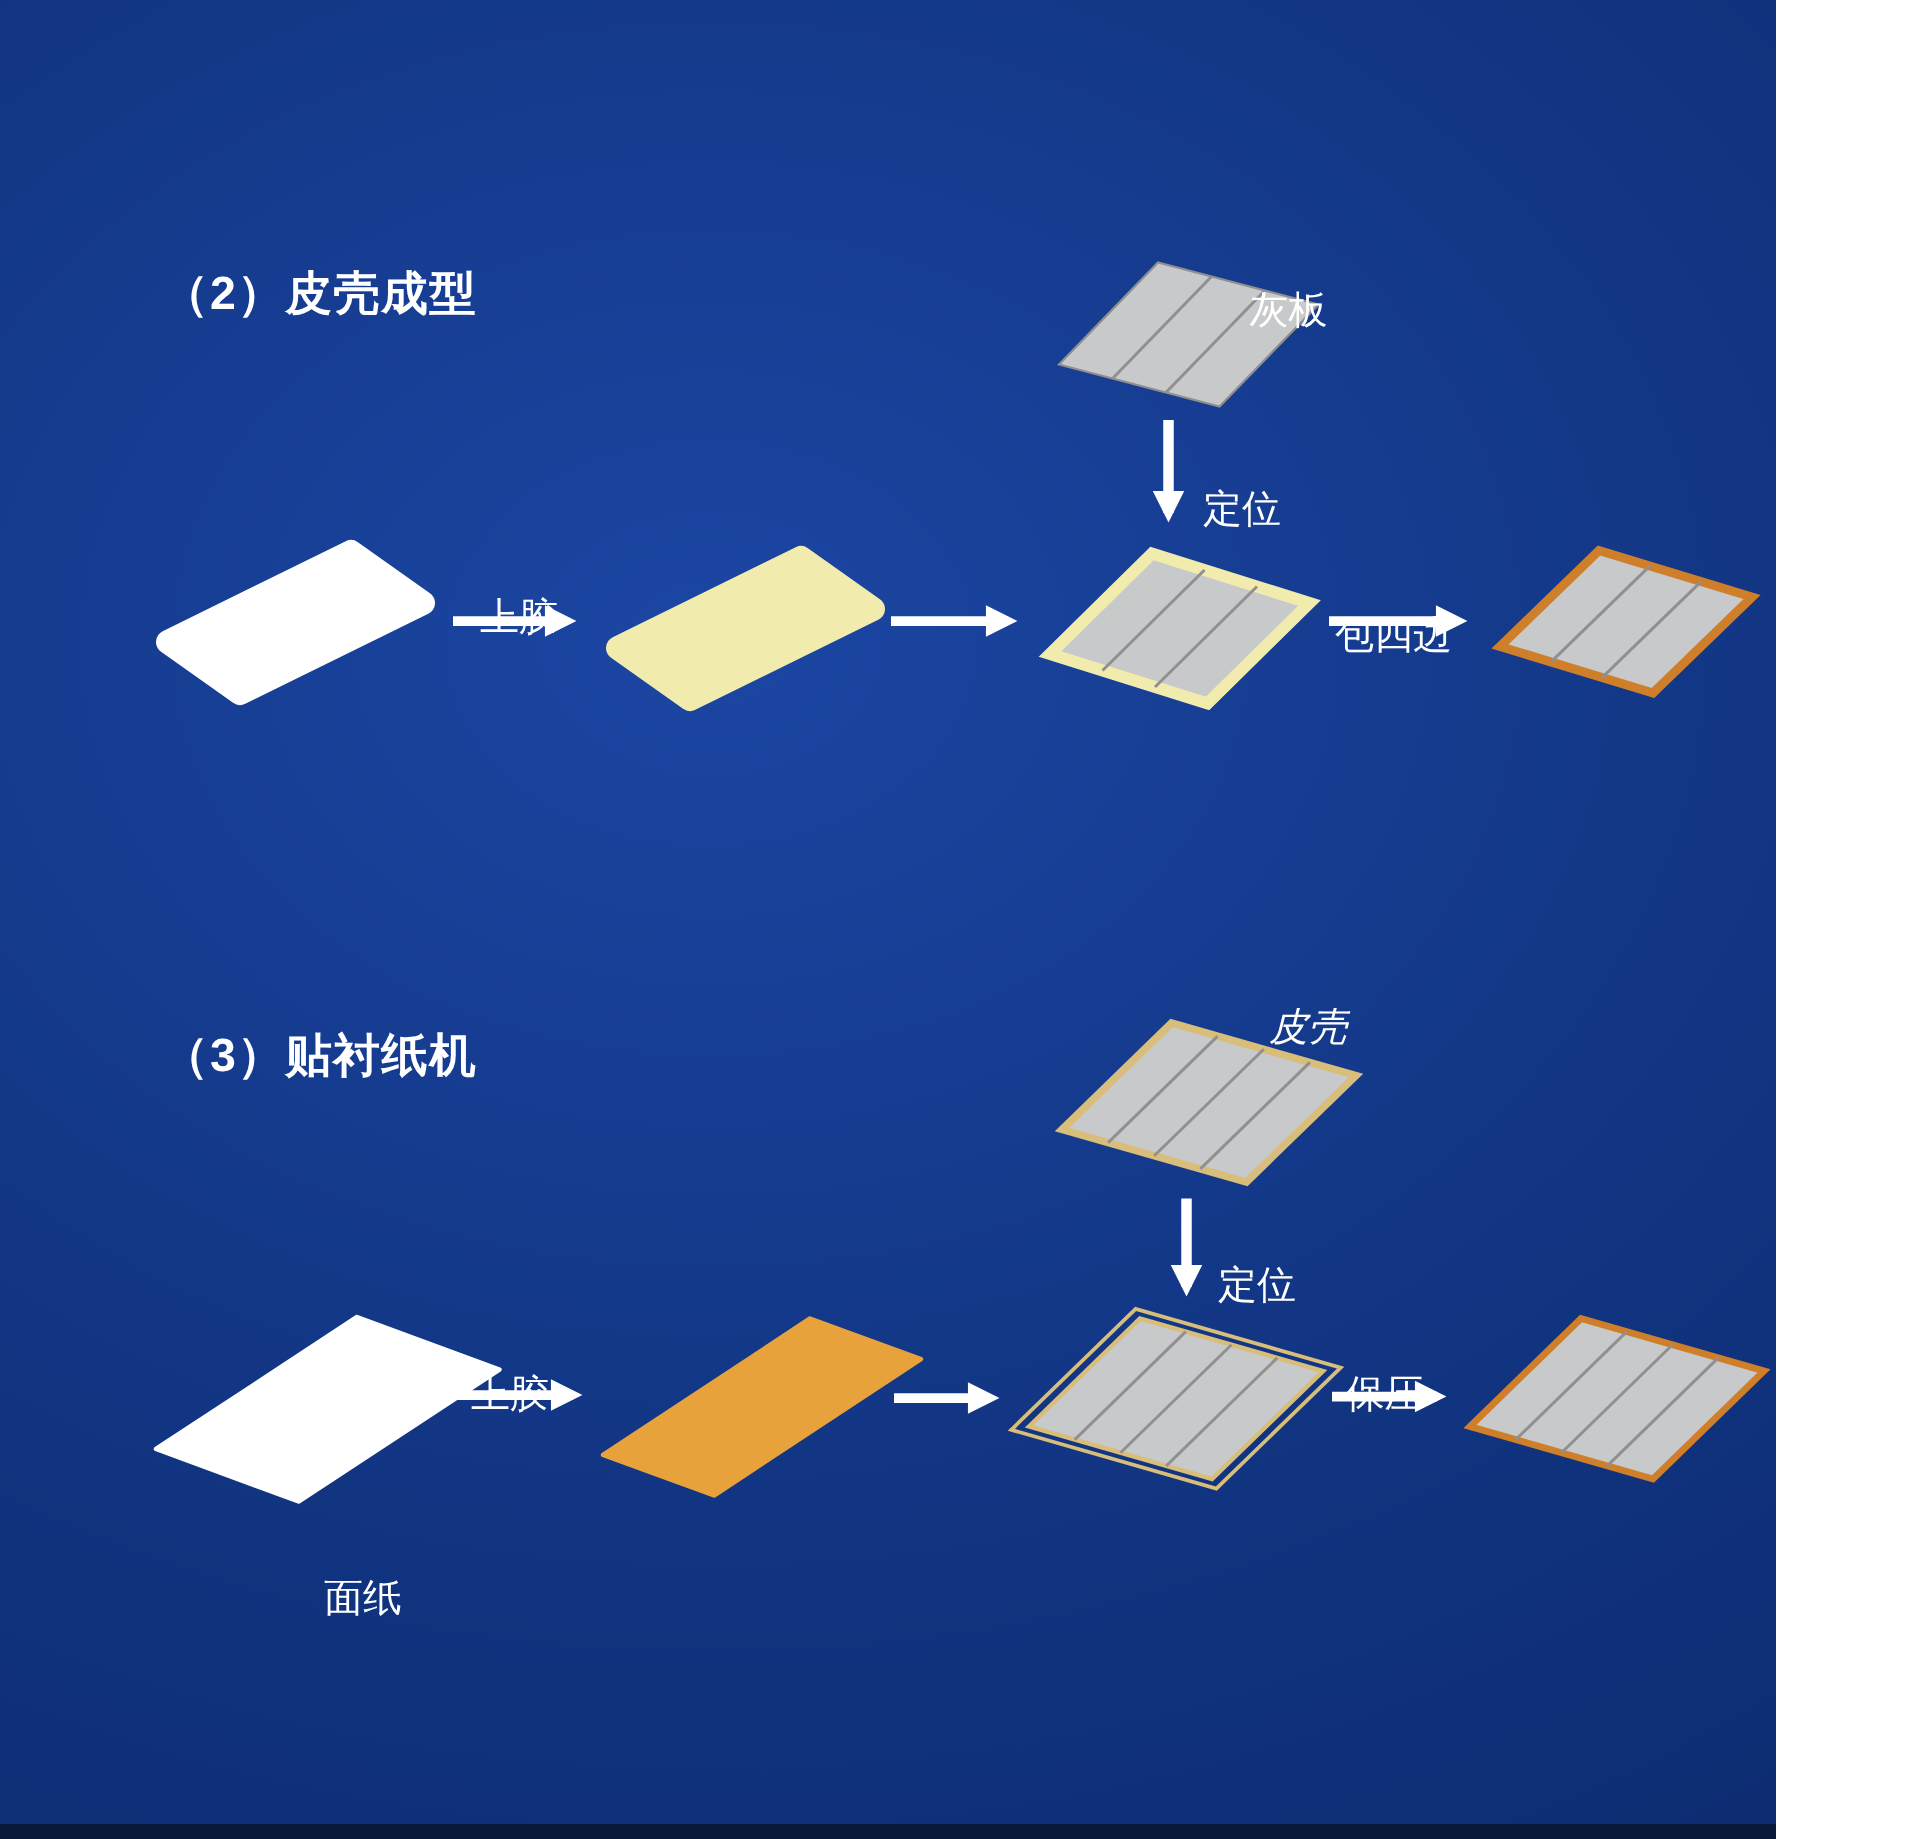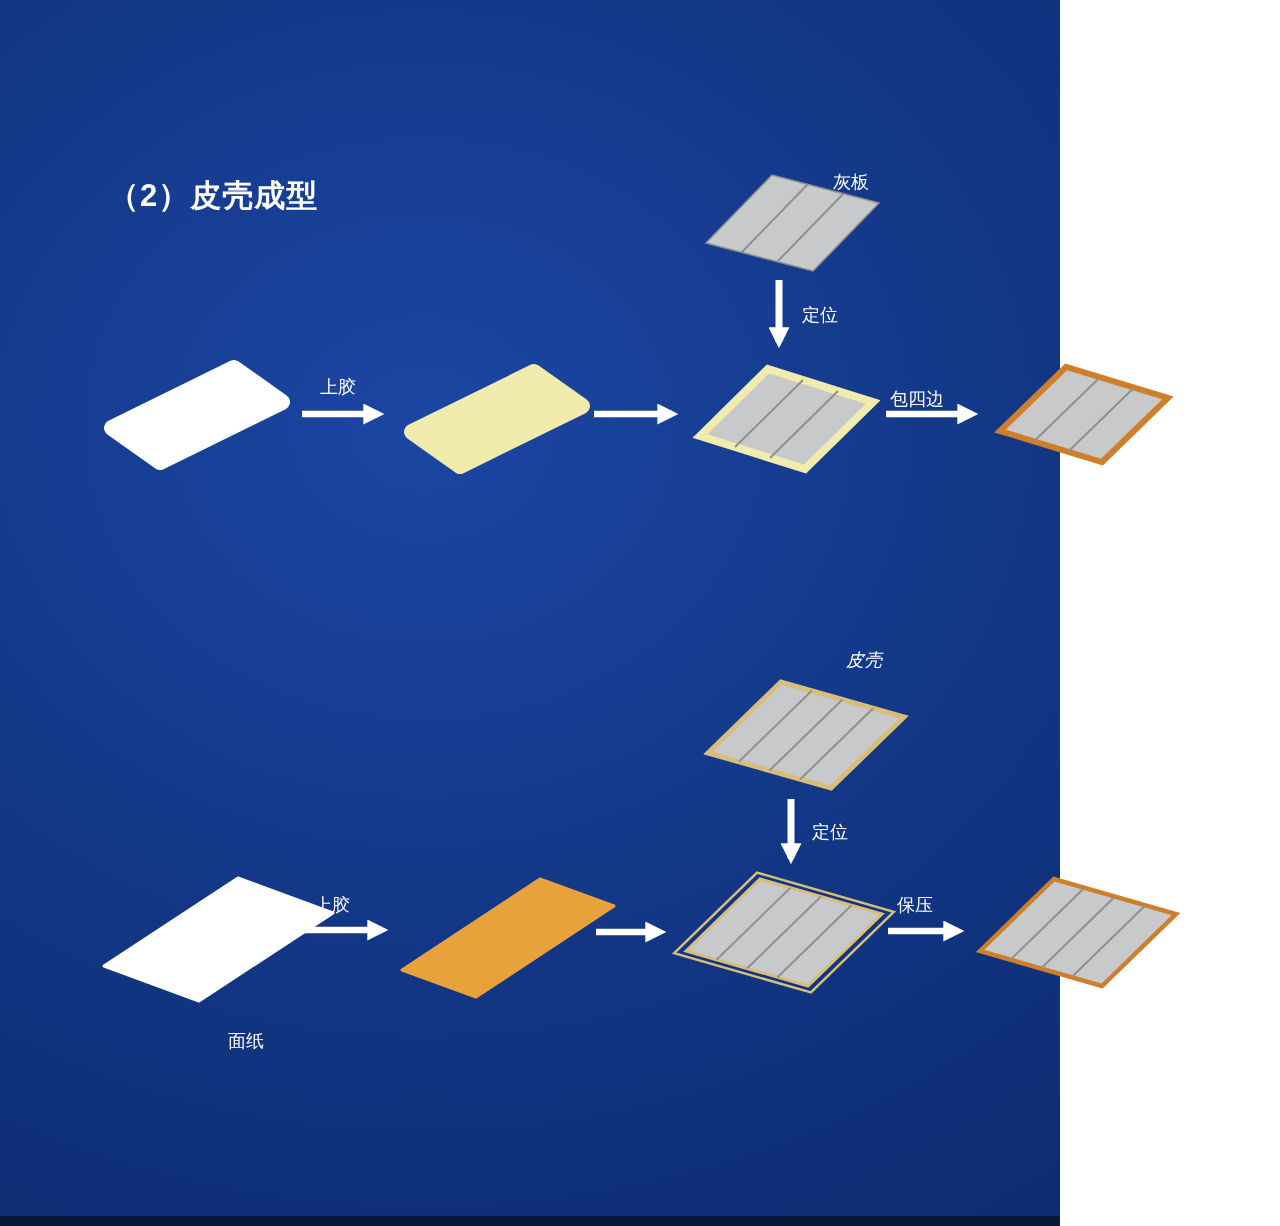--- a/index.html
+++ b/index.html
@@ -1,28 +1,28 @@
 <!DOCTYPE html>
 <html style="--bg-center: #1b46a3; --bg-mid: #123684; --bg-edge: #0c2a6e; --footer: #081838; --text: #ffffff; --arrow: #ffffff; --white-sheet: #ffffff; --pale-yellow: #f1ecae; --gray-board: #c8c9cb; --gray-edge: #8f8f8f; --gray-line: #909090; --orange-sheet: #e8a23c; --orange-border: #cf7f2a; --tan-border: #d9bd7a;"><head>
 <meta charset="utf-8">
 <style>
   html, body { margin: 0; padding: 0; }
   body {
     width: 1280px; height: 1226px; overflow: hidden;
     font-family: "Liberation Sans", sans-serif;
   }
   .stage {
-    position: relative; width: 1060px; height: 1226px;
+    position: relative; width: 1184px; height: 1226px;
     background: radial-gradient(115% 85% at 40% 35%,
       var(--bg-center) 0%, var(--bg-mid) 52%, var(--bg-edge) 100%);
   }
   .stage svg { position: absolute; left: 0; top: 0; }
   .label {
     position: absolute; color: var(--text);
-    font-size: 18px; line-height: 30px; white-space: nowrap;
+    font-size: 26px; line-height: 30px; white-space: nowrap; margin-top: 24px;
   }
   .title {
     position: absolute; color: var(--text);
     font-size: 31px; line-height: 36px; font-weight: bold;
     letter-spacing: 1px; white-space: nowrap;
   }
   .footer-bar {
     position: absolute; left: 0; bottom: 0; width: 100%; height: 10px;
     background: var(--footer);
   }
@@ -131,25 +131,26 @@
   <div class="title" style="left:108px; top:178px;">（2）皮壳成型</div>
 
   <div class="label" style="left:833px; top:167px;">灰板</div>
 
   <div class="label" style="left:802px; top:300px;">定位</div>
 
   <div class="label" style="left:320px; top:372px;">上胶</div>
 
   <div class="label" style="left:890px; top:384px;">包四边</div>
 
+  <div class="title" style="left:108px; top:686px;">（3）贴衬纸机</div>
 
   <div class="label" style="left:846px; top:645px;font-style:italic;">皮壳</div>
 
   <div class="label" style="left:812px; top:817px;">定位</div>
 
   <div class="label" style="left:314px; top:890px;">上胶</div>
 
   <div class="label" style="left:897px; top:890px;">保压</div>
 
-  <div class="label" style="left:228px; top:1026px;">面纸</div>
+  <div class="label" style="left:216px; top:1026px;">面纸</div>
 
   <div class="footer-bar"></div>
 </div>
 
 </body></html>

